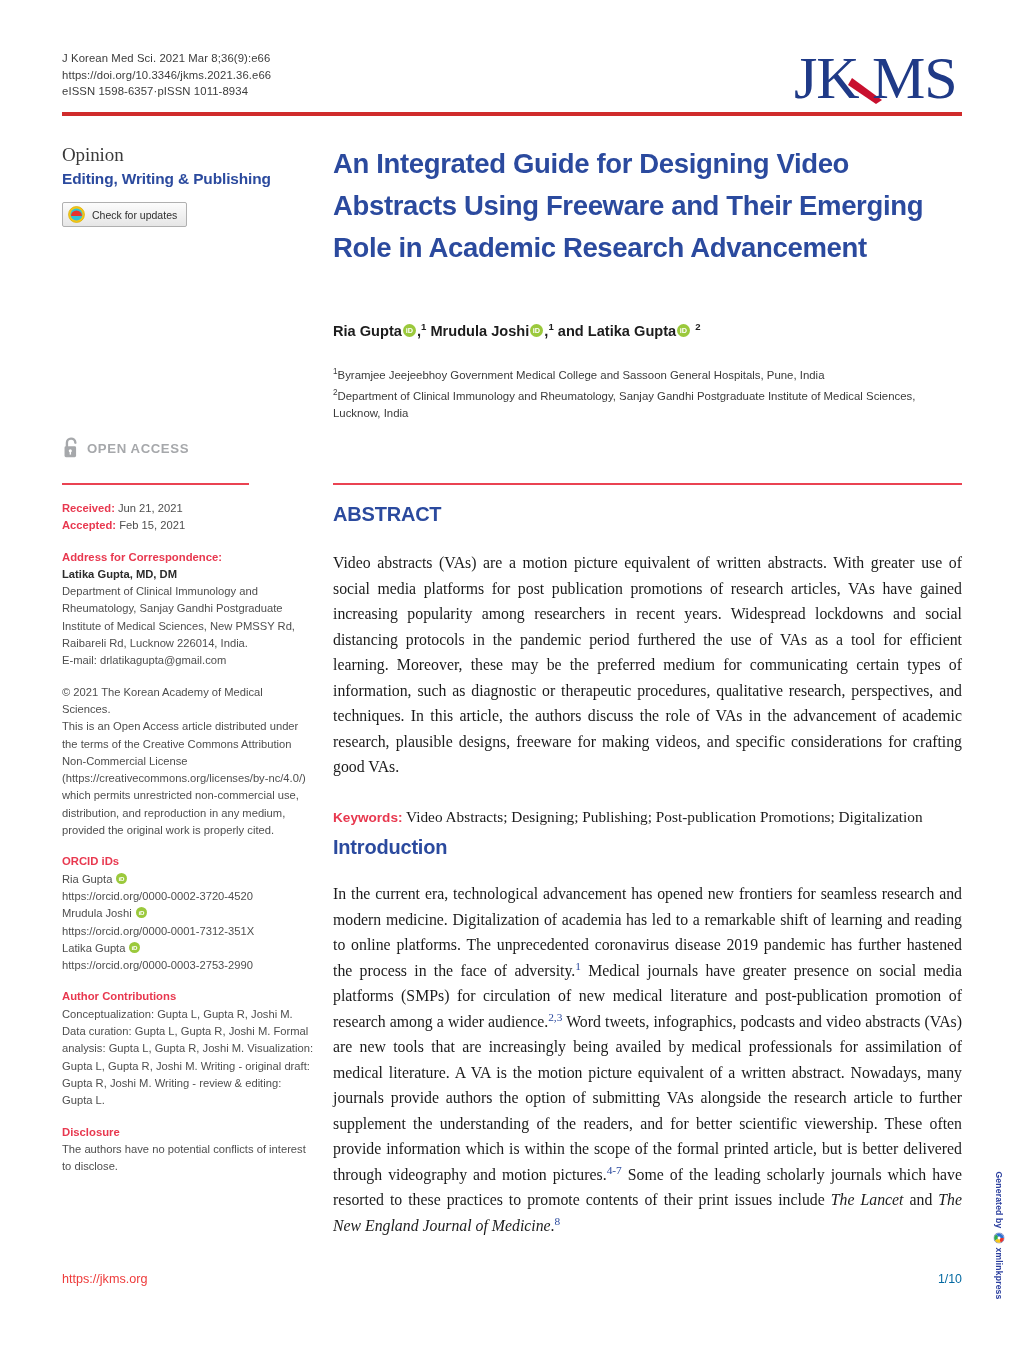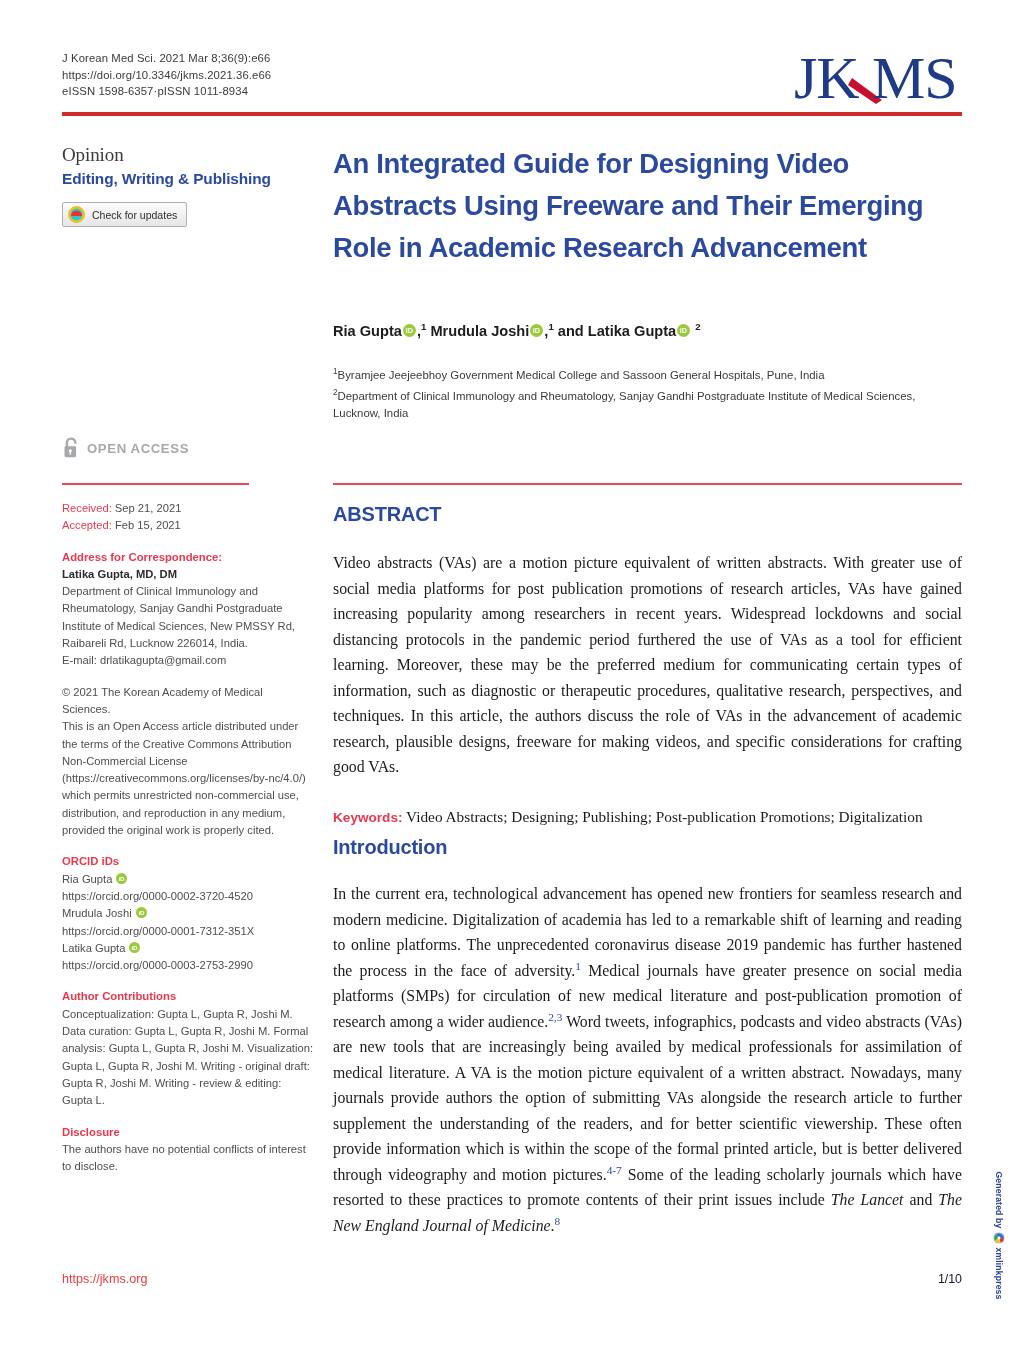--- a/index.html
+++ b/index.html
@@ -132,21 +132,21 @@
     color: #4e4e4e;
   }
   .sb-block { margin-bottom: 14px; }
   .sb-head {
     color: #e8384f;
     font-weight: 700;
     font-size: 11.3px;
   }
   .sb-head-inline {
     color: #e8384f;
-    font-weight: 400;
+    font-weight: 700;
     margin-top: 32px;
   }
   .sb-strong { font-weight: 700; color: #2c2c2c; }
   .sb-line { }
 
   .orcid-name {
     display: inline-flex;
     align-items: center;
     gap: 4px;
   }
@@ -251,21 +251,21 @@
     display: flex;
     justify-content: space-between;
     align-items: baseline;
   }
   .footer-url {
     font-size: 12.6px;
     color: #ee3b3b;
   }
   .footer-page {
     font-size: 12.4px;
-    color: #0f172a;
+    color: #0369a1;
   }
 
   
   .vert-strip {
     position: absolute;
     right: 10px;
     top: 1170px;
     width: 22px;
     height: 130px;
     display: flex;
@@ -339,21 +339,21 @@
   </div>
 
   <div class="rule-left"></div>
   <div class="rule-main"></div>
 
   <div class="sidebar-body">
 
     <div class="sb-block">
       <div class="sb-line">
         <span class="sb-head-inline">Received:</span>
-        <span>Sep 21, 2021</span>
+        <span>Jun 21, 2021</span>
       </div>
       <div class="sb-line">
         <span class="sb-head-inline">Accepted:</span>
         <span>Feb 15, 2021</span>
       </div>
     </div>
 
     <div class="sb-block">
       <div class="sb-head">Address for Correspondence:</div>
       <div class="sb-strong">Latika Gupta, MD, DM</div>

